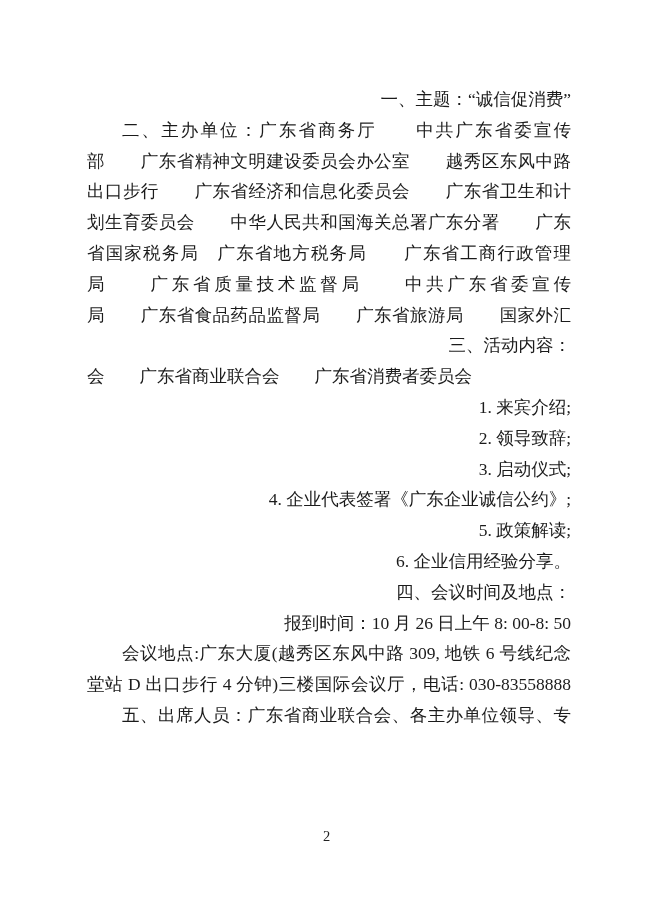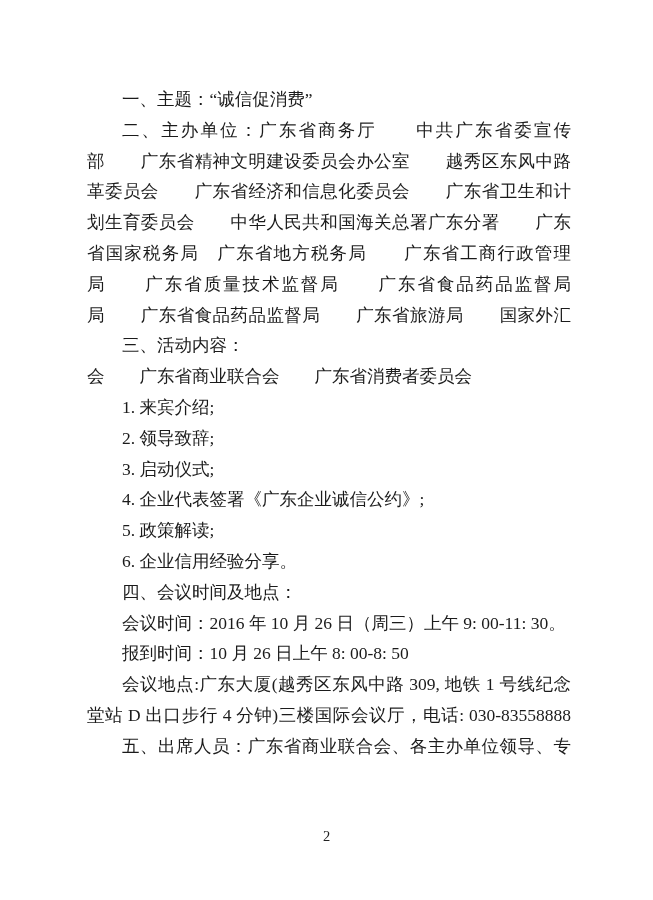--- a/index.html
+++ b/index.html
@@ -23,20 +23,21 @@
     width: 484px;
     font-size: 17.5px;
     line-height: 30.8px;
   }
   .line {
     min-height: 30.8px;
     
   }
   .line.in {
     text-indent: 2em;
+    text-align: right;
   }
   .line.j {
     text-align: justify;
     text-align-last: justify;
     text-justify: inter-character;
   }
   .page-number {
     position: absolute;
     top: 828px;
     left: 0;
@@ -48,34 +49,33 @@
 </style>
 </head>
 <body>
 
 <div class="page">
   <div class="content">
 
   <div class="line in">一、主题：“诚信促消费”</div>
       <div class="line in j">二、主办单位：广东省商务厅　　中共广东省委宣传</div>
       <div class="line j">部　　广东省精神文明建设委员会办公室　　越秀区东风中路</div>
-      <div class="line j">革委员会　　广东省经济和信息化委员会　　广东省卫生和计</div>
+      <div class="line j">出口步行　　广东省经济和信息化委员会　　广东省卫生和计</div>
       <div class="line j">划生育委员会　　中华人民共和国海关总署广东分署　　广东</div>
       <div class="line j">省国家税务局　广东省地方税务局　　广东省工商行政管理</div>
-      <div class="line j">局　　广东省质量技术监督局　　广东省食品药品监督局</div>
+      <div class="line j">局　　广东省质量技术监督局　　中共广东省委宣传</div>
       <div class="line j">局　　广东省食品药品监督局　　广东省旅游局　　国家外汇</div>
       <div class="line in">三、活动内容：</div>
       <div class="line">会　　广东省商业联合会　　广东省消费者委员会</div>
       <div class="line in">1. 来宾介绍;</div>
       <div class="line in">2. 领导致辞;</div>
       <div class="line in">3. 启动仪式;</div>
       <div class="line in">4. 企业代表签署《广东企业诚信公约》;</div>
       <div class="line in">5. 政策解读;</div>
       <div class="line in">6. 企业信用经验分享。</div>
       <div class="line in">四、会议时间及地点：</div>
-      <div class="line in">会议时间：2016 年 10 月 26 日（周三）上午 9: 00-11: 30。</div>
       <div class="line in">报到时间：10 月 26 日上午 8: 00-8: 50</div>
-      <div class="line in j">会议地点:广东大厦(越秀区东风中路 309, 地铁 1 号线纪念</div>
+      <div class="line in j">会议地点:广东大厦(越秀区东风中路 309, 地铁 6 号线纪念</div>
       <div class="line j">堂站 D 出口步行 4 分钟)三楼国际会议厅，电话: 030-83558888</div>
       <div class="line in j">五、出席人员：广东省商业联合会、各主办单位领导、专</div>
     </div>
   <div class="page-number">2</div>
 </div>
 
 </body></html>

